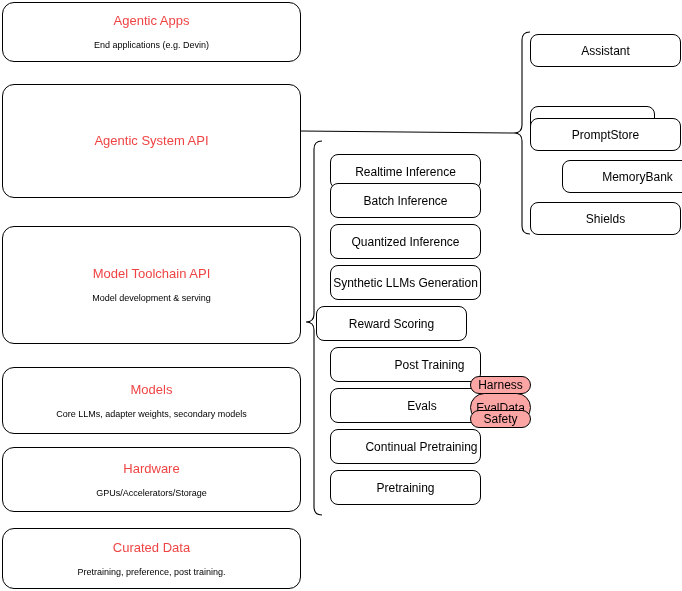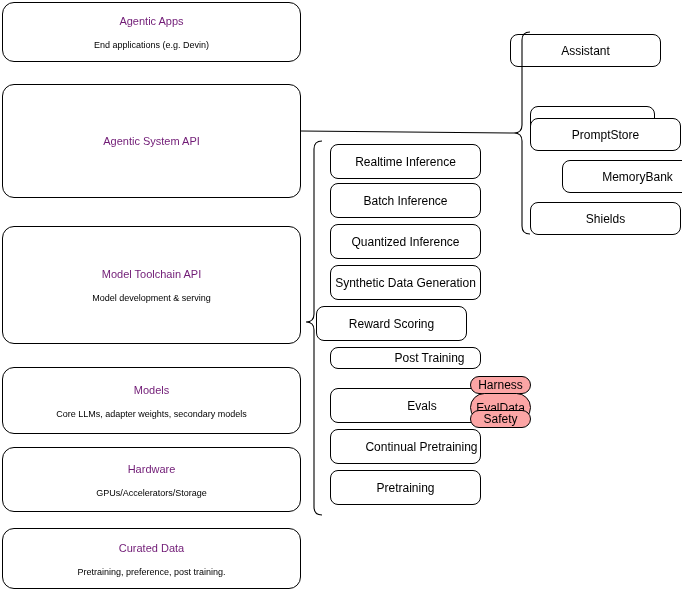--- a/index.html
+++ b/index.html
@@ -27,23 +27,23 @@
     display: flex;
     flex-direction: column;
     align-items: center;
     justify-content: center;
     text-align: center;
   }
   .layer {
     border-radius: 12px;
   }
   .layer .title {
-    font-size: 11px;
+    font-size: 13px;
     line-height: 16px;
-    color: #701a75;
+    color: #ef4444;
   }
   .layer .subtitle {
     font-size: 9px;
     line-height: 12px;
     margin-top: 10px;
     color: #000000;
   }
   .capsule {
     border-radius: 8px;
     font-size: 12px;
@@ -94,36 +94,36 @@
   <div class="node layer" id="L4" style="left: 2px; top: 447px; width: 299px; height: 65px;">
     <div class="title">Hardware</div>
     <div class="subtitle">GPUs/Accelerators/Storage</div>
   </div>
   <div class="node layer" id="L5" style="left: 2px; top: 528px; width: 299px; height: 61px;">
     <div class="title">Curated Data</div>
     <div class="subtitle">Pretraining, preference, post training.</div>
   </div>
 
   <div id="toolchain-group">
-      <div class="node capsule" style="left: 330px; top: 144px; width: 151px; height: 35px;">
+      <div class="node capsule" style="left: 330px; top: 154px; width: 151px; height: 35px;">
         <span>Realtime Inference</span>
       </div>
       <div class="node capsule" style="left: 330px; top: 183px; width: 151px; height: 35px;">
         <span>Batch Inference</span>
       </div>
       <div class="node capsule" style="left: 330px; top: 224px; width: 151px; height: 35px;">
         <span>Quantized Inference</span>
       </div>
       <div class="node capsule" style="left: 330px; top: 265px; width: 151px; height: 35px;">
-        <span>Synthetic Data Generation</span>
+        <span>Synthetic LLMs Generation</span>
       </div>
       <div class="node capsule" style="left: 316px; top: 306px; width: 151px; height: 35px;">
         <span>Reward Scoring</span>
       </div>
-      <div class="node capsule" style="left: 330px; top: 347px; width: 151px; height: 22px; padding-left: 48px;">
+      <div class="node capsule" style="left: 330px; top: 347px; width: 151px; height: 35px; padding-left: 48px;">
         <span>Post Training</span>
       </div>
       <div class="node capsule" style="left: 330px; top: 388px; width: 151px; height: 35px; padding-left: 33px;">
         <span>Evals</span>
       </div>
       <div class="node capsule" style="left: 330px; top: 429px; width: 151px; height: 35px; padding-left: 32px;">
         <span>Continual Pretraining</span>
       </div>
       <div class="node capsule" style="left: 330px; top: 470px; width: 151px; height: 35px;">
         <span>Pretraining</span>
@@ -136,21 +136,21 @@
       </div>
       <div class="node pill" style="left: 470px; top: 393px; width: 61px; height: 29px;">
         <span>EvalData</span>
       </div>
       <div class="node pill" style="left: 470px; top: 410px; width: 61px; height: 18px;">
         <span>Safety</span>
       </div>
     </div>
 
   <div id="system-group">
-      <div class="node capsule" style="left: 510px; top: 34px; width: 151px; height: 33px;">
+      <div class="node capsule" style="left: 530px; top: 34px; width: 151px; height: 33px;">
         <span>Assistant</span>
       </div>
       <div class="node capsule" style="left: 530px; top: 76px; width: 125px; height: 33px; margin-top: 30px;">
         <span>Orchestrator</span>
       </div>
       <div class="node capsule" style="left: 530px; top: 118px; width: 151px; height: 33px;">
         <span>PromptStore</span>
       </div>
       <div class="node capsule" style="left: 530px; top: 160px; width: 151px; height: 33px; margin-left: 32px;">
         <span>MemoryBank</span>

